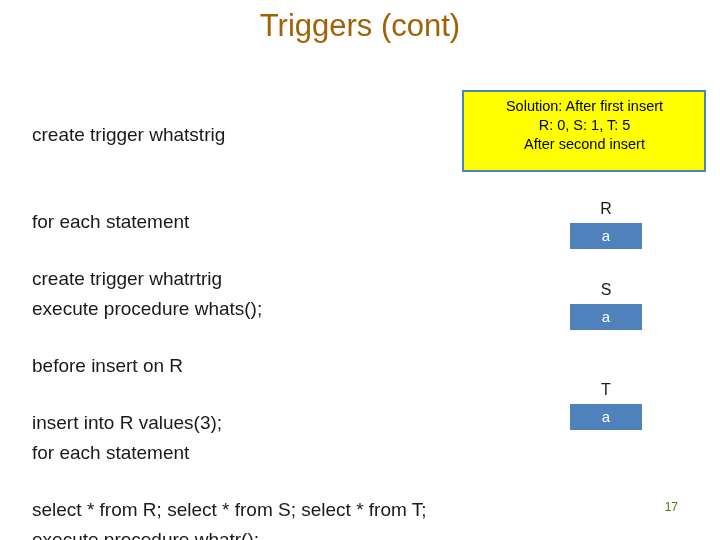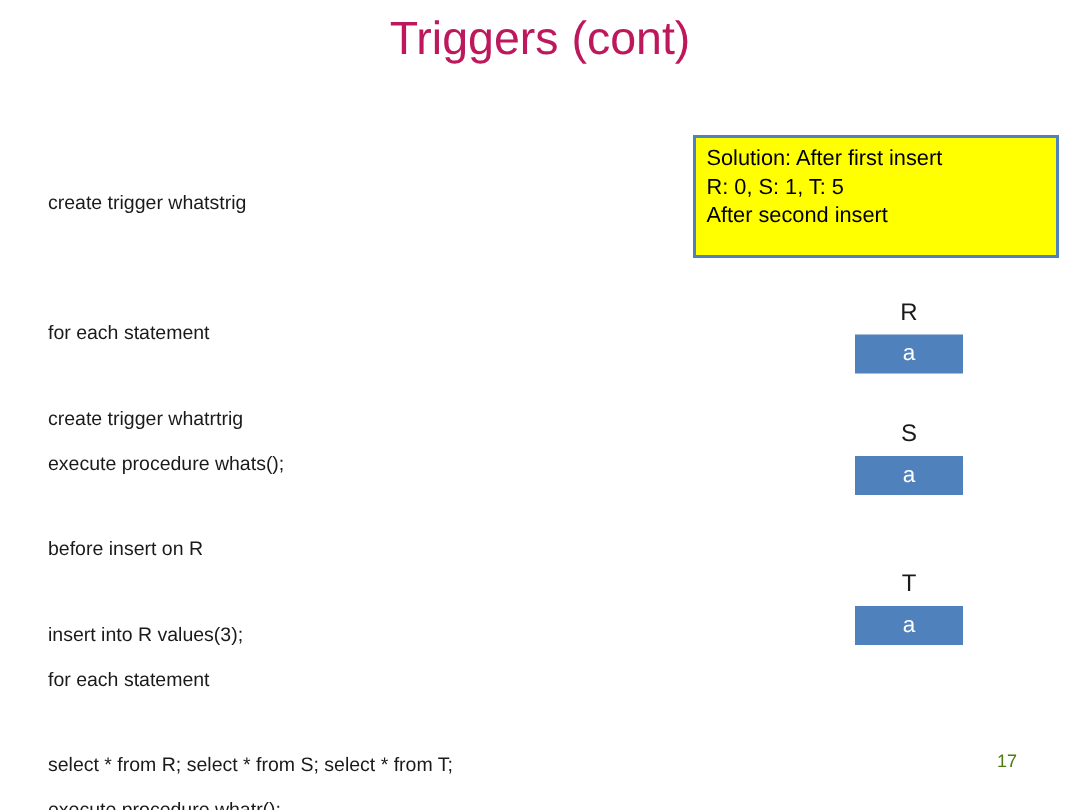--- a/index.html
+++ b/index.html
@@ -19,30 +19,30 @@
     width: 720px;
     height: 540px;
   }
   .title {
     position: absolute;
     left: 0;
     top: 8px;
     width: 720px;
     text-align: center;
     font-size: 31px;
-    color: #be185d;
+    color: #a16207;
     font-family: "Liberation Sans", sans-serif;
     letter-spacing: 0px;
   }
 
   
   .code-block {
     position: absolute;
     left: 32px;
-    font-size: 13px;
+    font-size: 19px;
     color: #1a1a1a;
     line-height: 29px;
     font-family: "Liberation Sans", sans-serif;
     white-space: pre;
   }
   #code1 { top: 62px; }
   #code2 { top: 206px; }
   #code3 { top: 350px; }
 
   
@@ -56,20 +56,21 @@
     border: 2px solid #4f81bd;
     box-sizing: border-box;
     padding: 5px 6px 0 7px;
   }
   .solution-box .line {
     font-size: 14.5px;
     line-height: 19px;
     color: #000000;
     font-family: "Liberation Sans", sans-serif;
     white-space: pre;
+    text-align: center;
   }
 
   
   .res-group {
     position: absolute;
     left: 570px;
     width: 72px;
     text-align: center;
   }
   .res-header {

